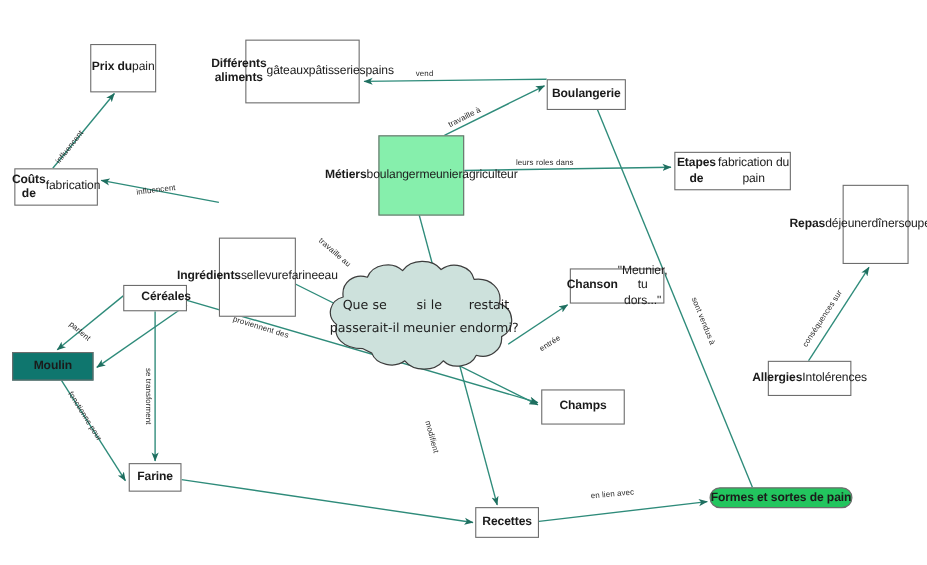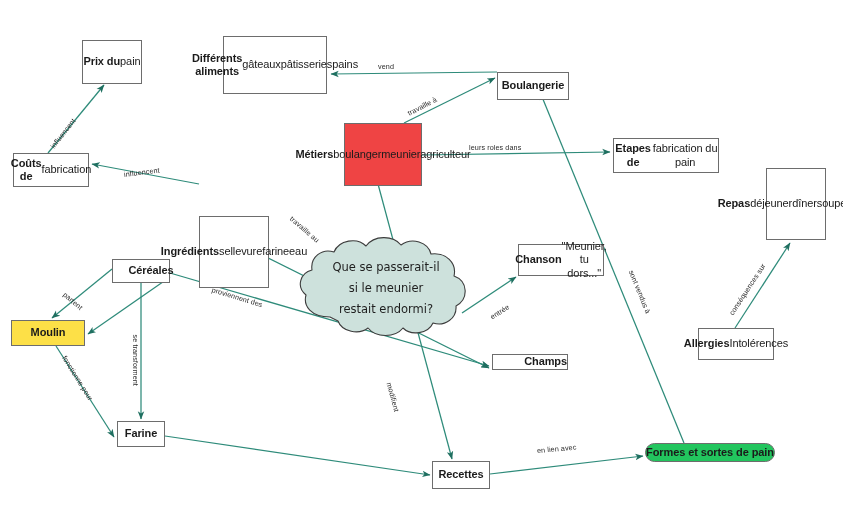--- a/index.html
+++ b/index.html
@@ -57,21 +57,21 @@
     position: absolute;
     z-index: 4;
   }
   .cloud-text {
     position: absolute;
     left: 0;
     top: 0;
     width: 100%;
     height: 100%;
     display: flex;
-    flex-direction: column;
+    flex-direction: row;
     align-items: center;
     justify-content: center;
     text-align: center;
     font-family: "DejaVu Sans", sans-serif;
     font-size: 11.5px;
     line-height: 21px;
     color: #1e1e1e;
     pointer-events: none;
   }
   .cloud-text span { display: block; }
@@ -126,21 +126,21 @@
         <div class="title">Coûts de</div>
         <div class="sub">fabrication</div>
       </div>
       <div class="node" style="left: 199px; top: 168px; width: 70px; height: 72px; border-color: rgb(109, 109, 109); background: rgb(255, 255, 255); margin-top: 48px;">
         <div class="title">Ingrédients</div>
         <div class="sub">sel</div>
         <div class="sub">levure</div>
         <div class="sub">farine</div>
         <div class="sub">eau</div>
       </div>
-      <div class="node" style="left: 344px; top: 123px; width: 78px; height: 63px; border-color: rgb(109, 109, 109); background: #ef4444;">
+      <div class="node" style="left: 344px; top: 123px; width: 78px; height: 73px; border-color: rgb(109, 109, 109); background: #86efac;">
         <div class="title">Métiers</div>
         <div class="sub">boulanger</div>
         <div class="sub">meunier</div>
         <div class="sub">agriculteur</div>
       </div>
       <div class="node" style="left: 613px; top: 138px; width: 106px; height: 35px; border-color: rgb(109, 109, 109); background: rgb(255, 255, 255);">
         <div class="title">Etapes de</div>
         <div class="sub">fabrication du pain</div>
       </div>
       <div class="node" style="left: 766px; top: 168px; width: 60px; height: 72px; border-color: rgb(109, 109, 109); background: rgb(255, 255, 255);">
@@ -154,24 +154,24 @@
         <div class="title">Chanson</div>
         <div class="sub">"Meunier, tu dors..."</div>
       </div>
       <div class="node" style="left: 112px; top: 259px; width: 58px; height: 24px; border-color: rgb(109, 109, 109); background: rgb(255, 255, 255); padding-left: 20px;">
         <div class="title">Céréales</div>
       </div>
       <div class="node" style="left: 698px; top: 328px; width: 76px; height: 32px; border-color: rgb(109, 109, 109); background: rgb(255, 255, 255);">
         <div class="title">Allergies</div>
         <div class="sub">Intolérences</div>
       </div>
-      <div class="node" style="left: 11px; top: 320px; width: 74px; height: 26px; border-color: rgb(109, 109, 109); background: #fde047;">
+      <div class="node" style="left: 11px; top: 320px; width: 74px; height: 26px; border-color: rgb(109, 109, 109); background: #0f766e;">
         <div class="title">Moulin</div>
       </div>
-      <div class="node" style="left: 492px; top: 354px; width: 76px; height: 16px; border-color: rgb(109, 109, 109); background: rgb(255, 255, 255); justify-content: flex-end;">
+      <div class="node" style="left: 492px; top: 354px; width: 76px; height: 32px; border-color: rgb(109, 109, 109); background: rgb(255, 255, 255);">
         <div class="title">Champs</div>
       </div>
       <div class="node" style="left: 117px; top: 421px; width: 48px; height: 26px; border-color: rgb(109, 109, 109); background: rgb(255, 255, 255);">
         <div class="title">Farine</div>
       </div>
       <div class="node" style="left: 432px; top: 461px; width: 58px; height: 28px; border-color: rgb(109, 109, 109); background: rgb(255, 255, 255);">
         <div class="title">Recettes</div>
       </div>
       <div class="node" style="left: 645px; top: 443px; width: 130px; height: 19px; border-color: rgb(109, 109, 109); background: #22c55e; border-radius: 10px;">
         <div class="title">Formes et sortes de pain</div>

